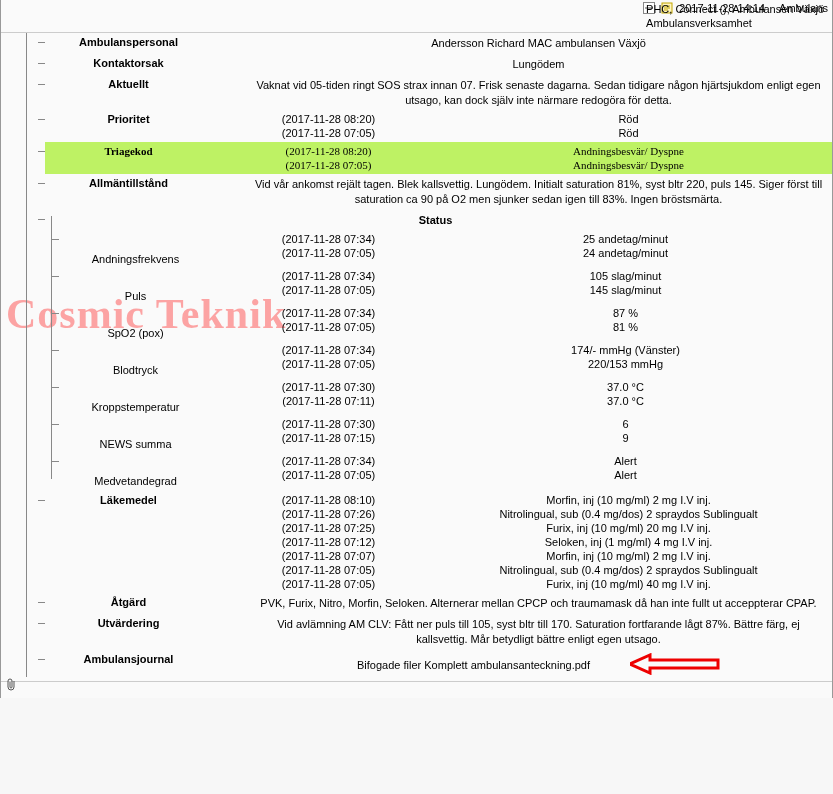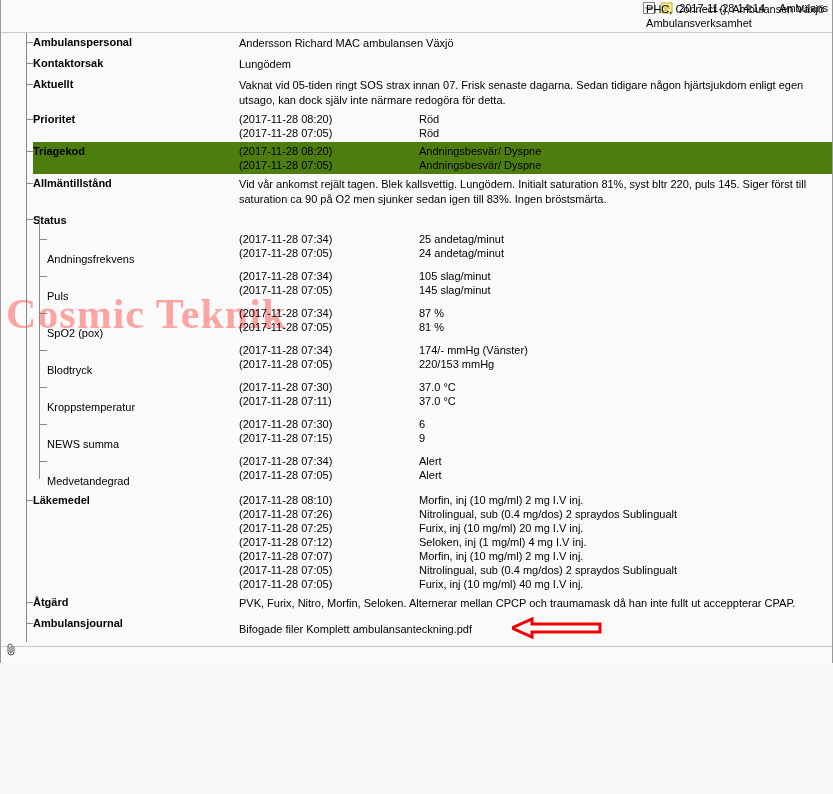--- a/index.html
+++ b/index.html
@@ -55,21 +55,22 @@
   .hdr-right {
     position: absolute;
     right: 8px;
     top: 2px;
     text-align: left;
   }
   .hdr-right div { padding: 1px 0; }
   
   .tree-area {
     position: relative;
-    padding-left: 32px; 
+    padding-left: 44px; 
+    text-align: center;
   }
   
   .tree-area::before {
     content: "";
     position: absolute;
     left: 25px;
     top: 0;
     bottom: 4px;
     width: 1px;
     background: #888;
@@ -109,21 +110,22 @@
   .ts {
     flex: 0 0 155px;
   }
   .txt { flex: 1 1 auto; }
   .free {
     padding: 1px 0;
     line-height: 1.35;
   }
   
   .row.hl {
-    background: #4d7c0f;
+    background: #bef264;
+    font-family: Liberation Serif, serif;
   }
   .row.hl::before { background:#888; }
   .status-title {
     font-weight: bold;
     padding: 2px 0 4px 0;
     position: relative;
   }
   .sub-wrap {
     position: relative;
     padding-left: 14px;
@@ -391,20 +393,26 @@
           </div>
         </div>
       </div>
       <div class="row depth1">
         <div class="lbl-col">Åtgärd</div>
         <div class="val-col">
           <div class="free">PVK, Furix, Nitro, Morfin, Seloken. Alternerar mellan CPCP och traumamask då han inte fullt ut acceppterar CPAP.</div>
         </div>
       </div>
       <div class="row depth1">
+        <div class="lbl-col">Utvärdering</div>
+        <div class="val-col">
+          <div class="free">Vid avlämning AM CLV: Fått ner puls till 105, syst bltr till 170. Saturation fortfarande lågt 87%. Bättre färg, ej kallsvettig. Mår betydligt bättre enligt egen utsago.</div>
+        </div>
+      </div>
+      <div class="row depth1">
         <div class="lbl-col">Ambulansjournal</div>
         <div class="val-col">
           <div class="free">Bifogade filer Komplett ambulansanteckning.pdf<span class="arrow-wrap"><svg width="90" height="22" viewBox="0 0 90 22">
                 <polygon points="0,11 20,2 20,7 88,7 88,15 20,15 20,20" fill="none" stroke="#e00" stroke-width="3"></polygon>
               </svg></span></div>
         </div>
       </div>
     </div>
 
   <span class="attach-gutter">

